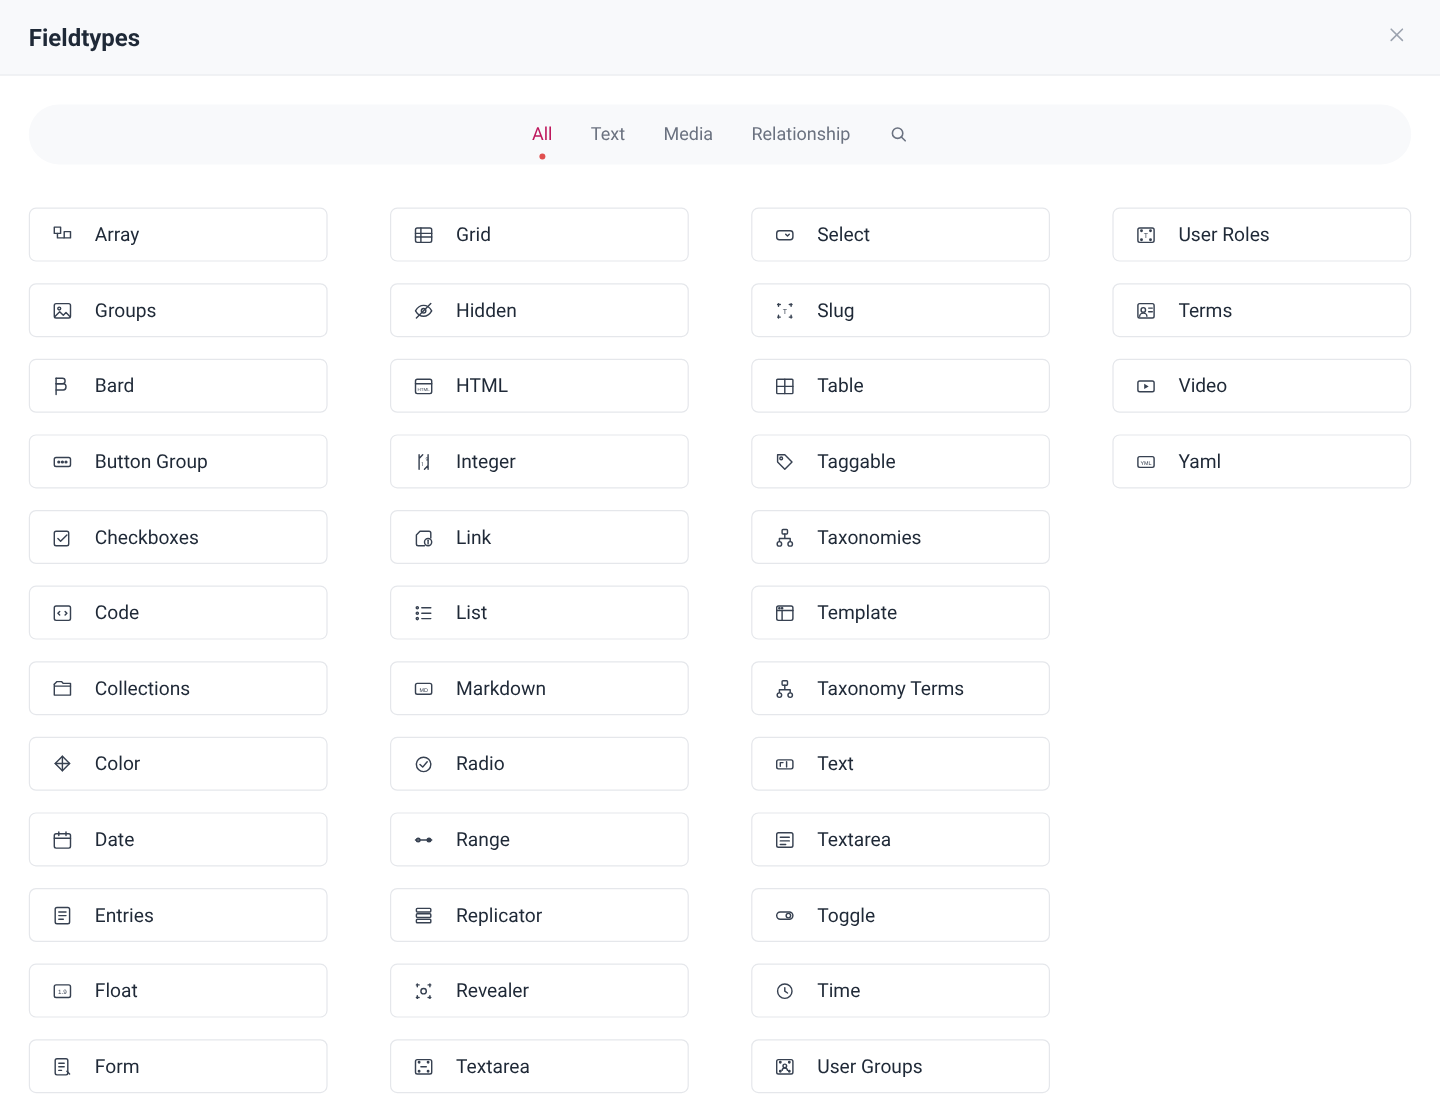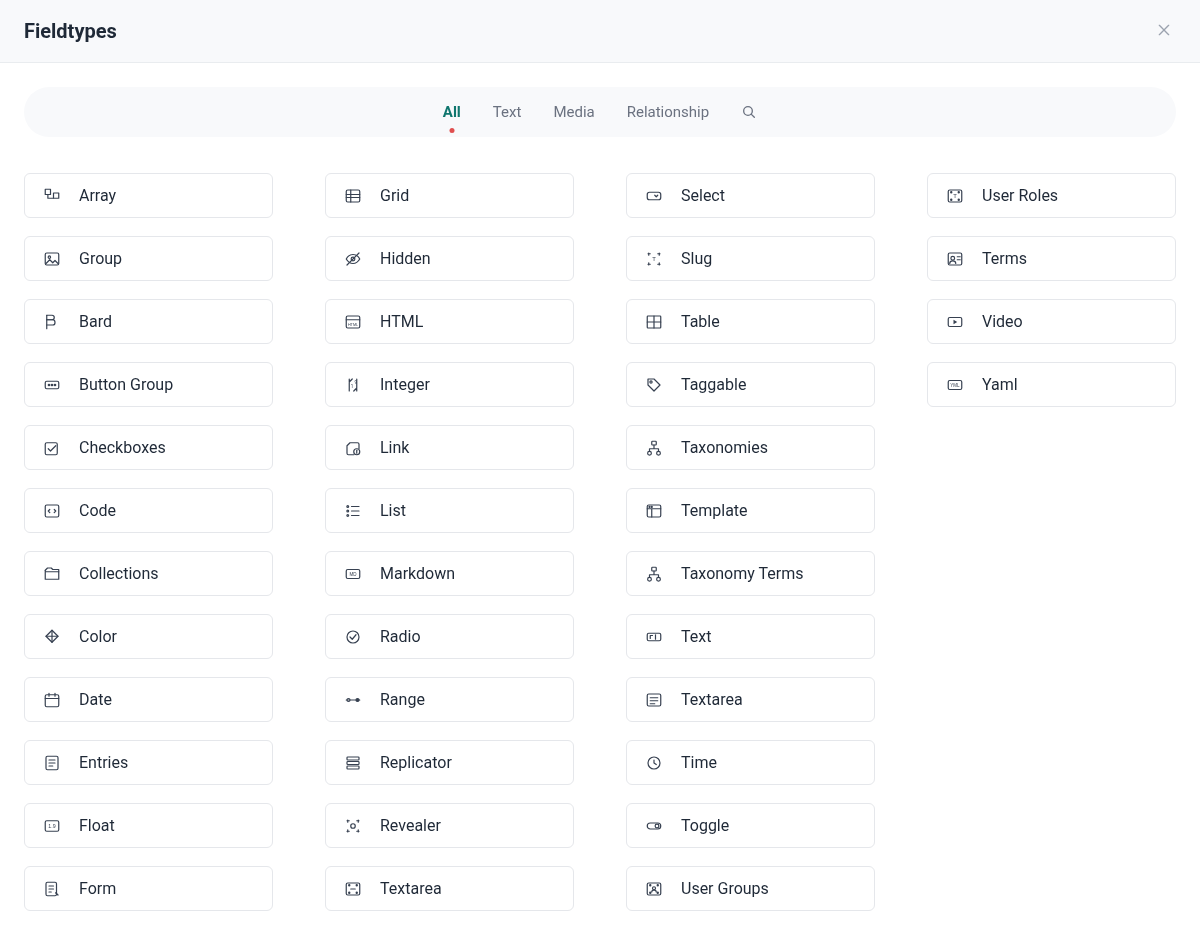--- a/index.html
+++ b/index.html
@@ -43,22 +43,22 @@
     margin-bottom: 36px;
   }
   .tab {
     font-size: 15px;
     color: #6b7280;
     cursor: pointer;
     position: relative;
     padding: 6px 0;
   }
   .tab.active {
-    color: #0f766e;
-    font-weight: 700;
+    color: #be185d;
+    font-weight: 400;
   }
   .tab.active::after {
     content: "";
     position: absolute;
     left: 50%;
     transform: translateX(-50%);
     bottom: -6px;
     width: 5px;
     height: 5px;
     border-radius: 50%;
@@ -151,21 +151,21 @@
       <span class="card-label">Array</span>
     </div>
     <div class="card">
       <span class="icon">
           <svg viewBox="0 0 24 24">
             <rect x="3" y="4" width="18" height="16" rx="2"></rect>
             <circle cx="8.5" cy="9.5" r="1.6"></circle>
             <path d="M4 18l5-5 4 4 3-3 4 4"></path>
           </svg>
         </span>
-      <span class="card-label">Group</span>
+      <span class="card-label">Groups</span>
     </div>
     <div class="card">
       <span class="icon">
           <svg viewBox="0 0 24 24">
             <path d="M5 3v18"></path>
             <path d="M5 3h7c4 0 4 6 0 6H5"></path>
             <path d="M5 9h8c4 0 4 7 0 7H5"></path>
           </svg>
         </span>
       <span class="card-label">Bard</span>
@@ -460,35 +460,35 @@
           <svg viewBox="0 0 24 24">
             <rect x="3" y="4" width="18" height="16" rx="2"></rect>
             <path d="M7 9h10M7 13h10M7 17h6"></path>
           </svg>
         </span>
       <span class="card-label">Textarea</span>
     </div>
     <div class="card">
       <span class="icon">
           <svg viewBox="0 0 24 24">
+            <rect x="3" y="8" width="18" height="8" rx="4"></rect>
+            <circle cx="16" cy="12" r="2.5"></circle>
+          </svg>
+        </span>
+      <span class="card-label">Toggle</span>
+    </div>
+
+    <div class="card">
+      <span class="icon">
+          <svg viewBox="0 0 24 24">
             <circle cx="12" cy="12" r="8"></circle>
             <path d="M12 8v4l3 2"></path>
           </svg>
         </span>
       <span class="card-label">Time</span>
-    </div>
-
-    <div class="card">
-      <span class="icon">
-          <svg viewBox="0 0 24 24">
-            <rect x="3" y="8" width="18" height="8" rx="4"></rect>
-            <circle cx="16" cy="12" r="2.5"></circle>
-          </svg>
-        </span>
-      <span class="card-label">Toggle</span>
     </div>
     <div class="card">
       <span class="icon">
           <svg viewBox="0 0 24 24">
             <rect x="3" y="4" width="18" height="16" rx="2"></rect>
             <circle cx="7" cy="7" r="0.8" fill="currentColor"></circle>
             <circle cx="17" cy="7" r="0.8" fill="currentColor"></circle>
             <circle cx="7" cy="17" r="0.8" fill="currentColor"></circle>
             <circle cx="17" cy="17" r="0.8" fill="currentColor"></circle>
             <circle cx="12" cy="11" r="2"></circle>

